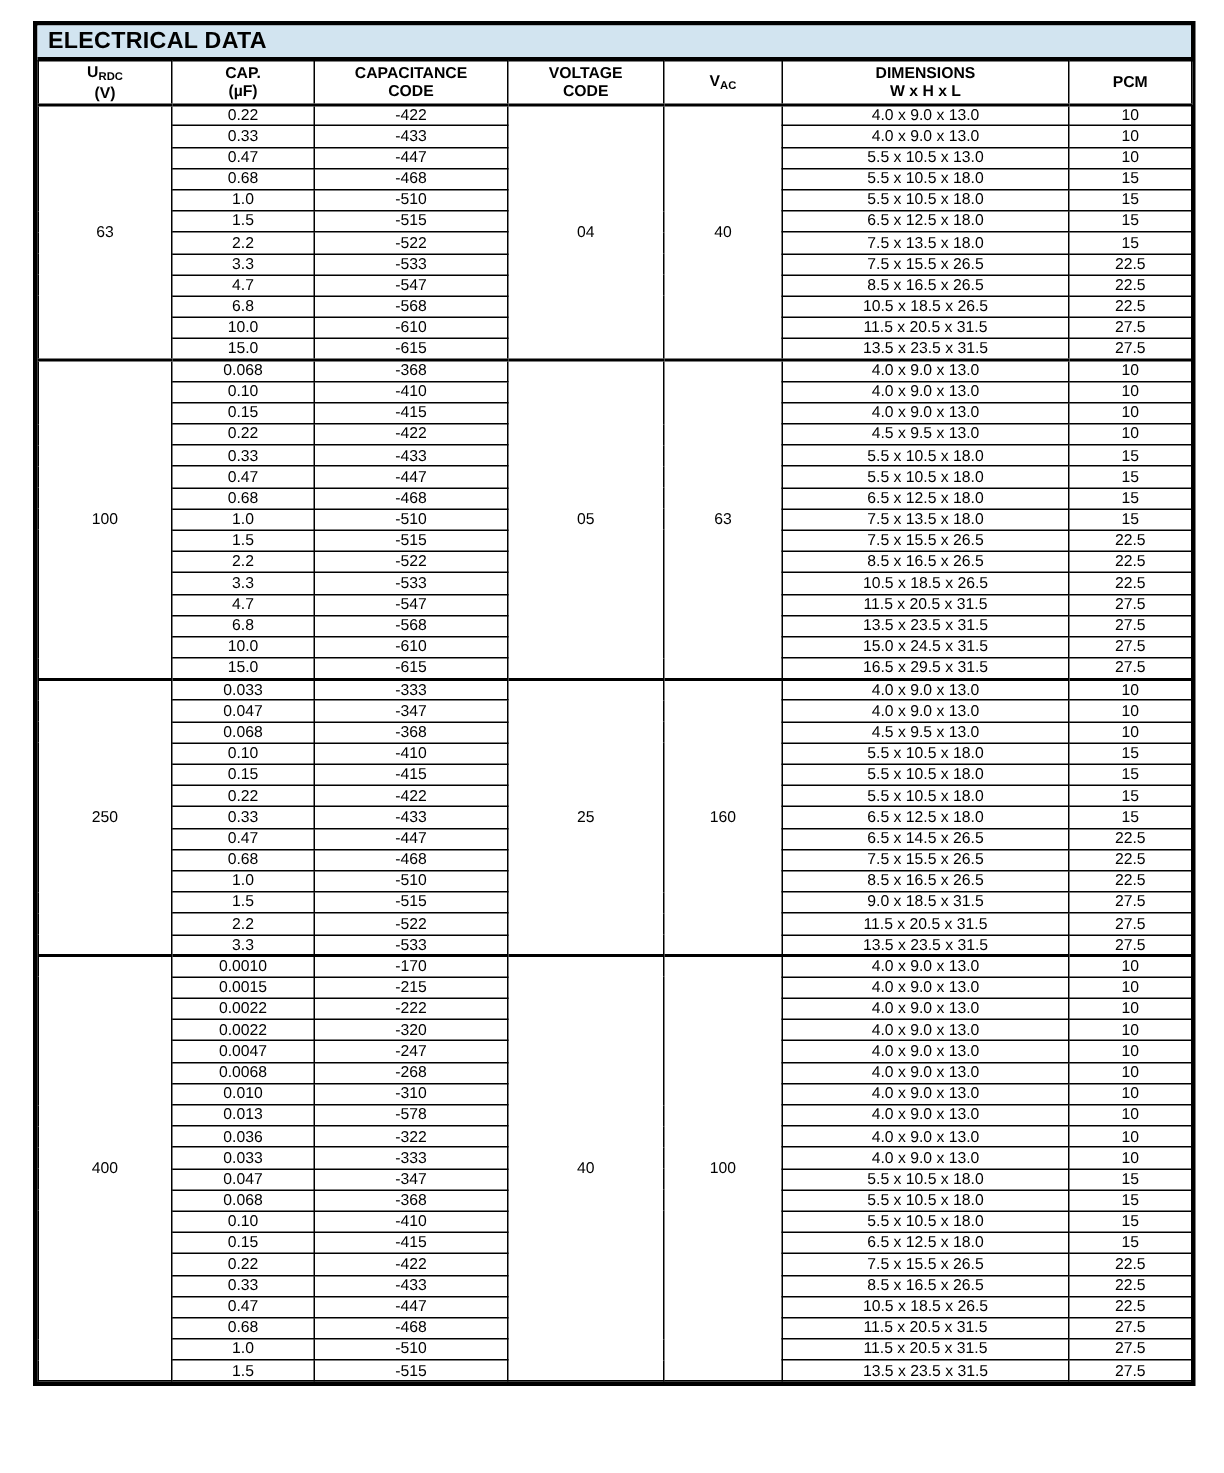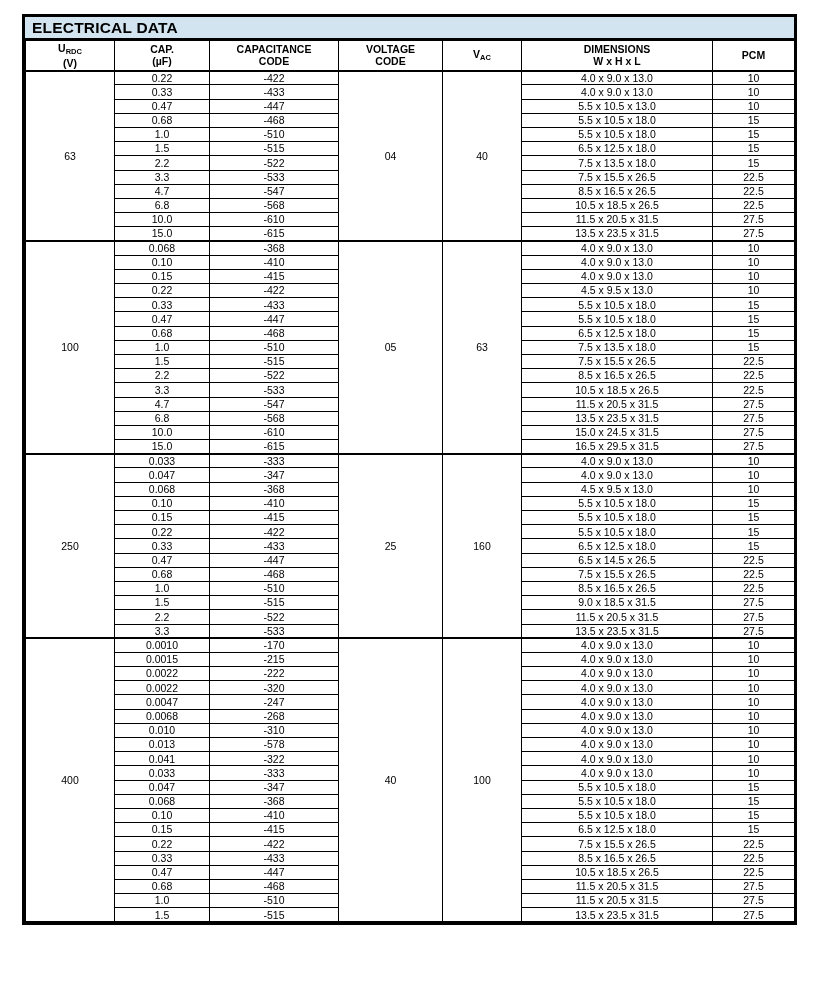--- a/index.html
+++ b/index.html
@@ -408,21 +408,21 @@
             <td>4.0 x 9.0 x 13.0</td>
             <td>10</td>
           </tr>
           <tr>
             <td>0.013</td>
             <td>-578</td>
             <td>4.0 x 9.0 x 13.0</td>
             <td>10</td>
           </tr>
           <tr>
-            <td>0.041</td>
+            <td>0.036</td>
             <td>-322</td>
             <td>4.0 x 9.0 x 13.0</td>
             <td>10</td>
           </tr>
           <tr>
             <td>0.033</td>
             <td>-333</td>
             <td>4.0 x 9.0 x 13.0</td>
             <td>10</td>
           </tr>

